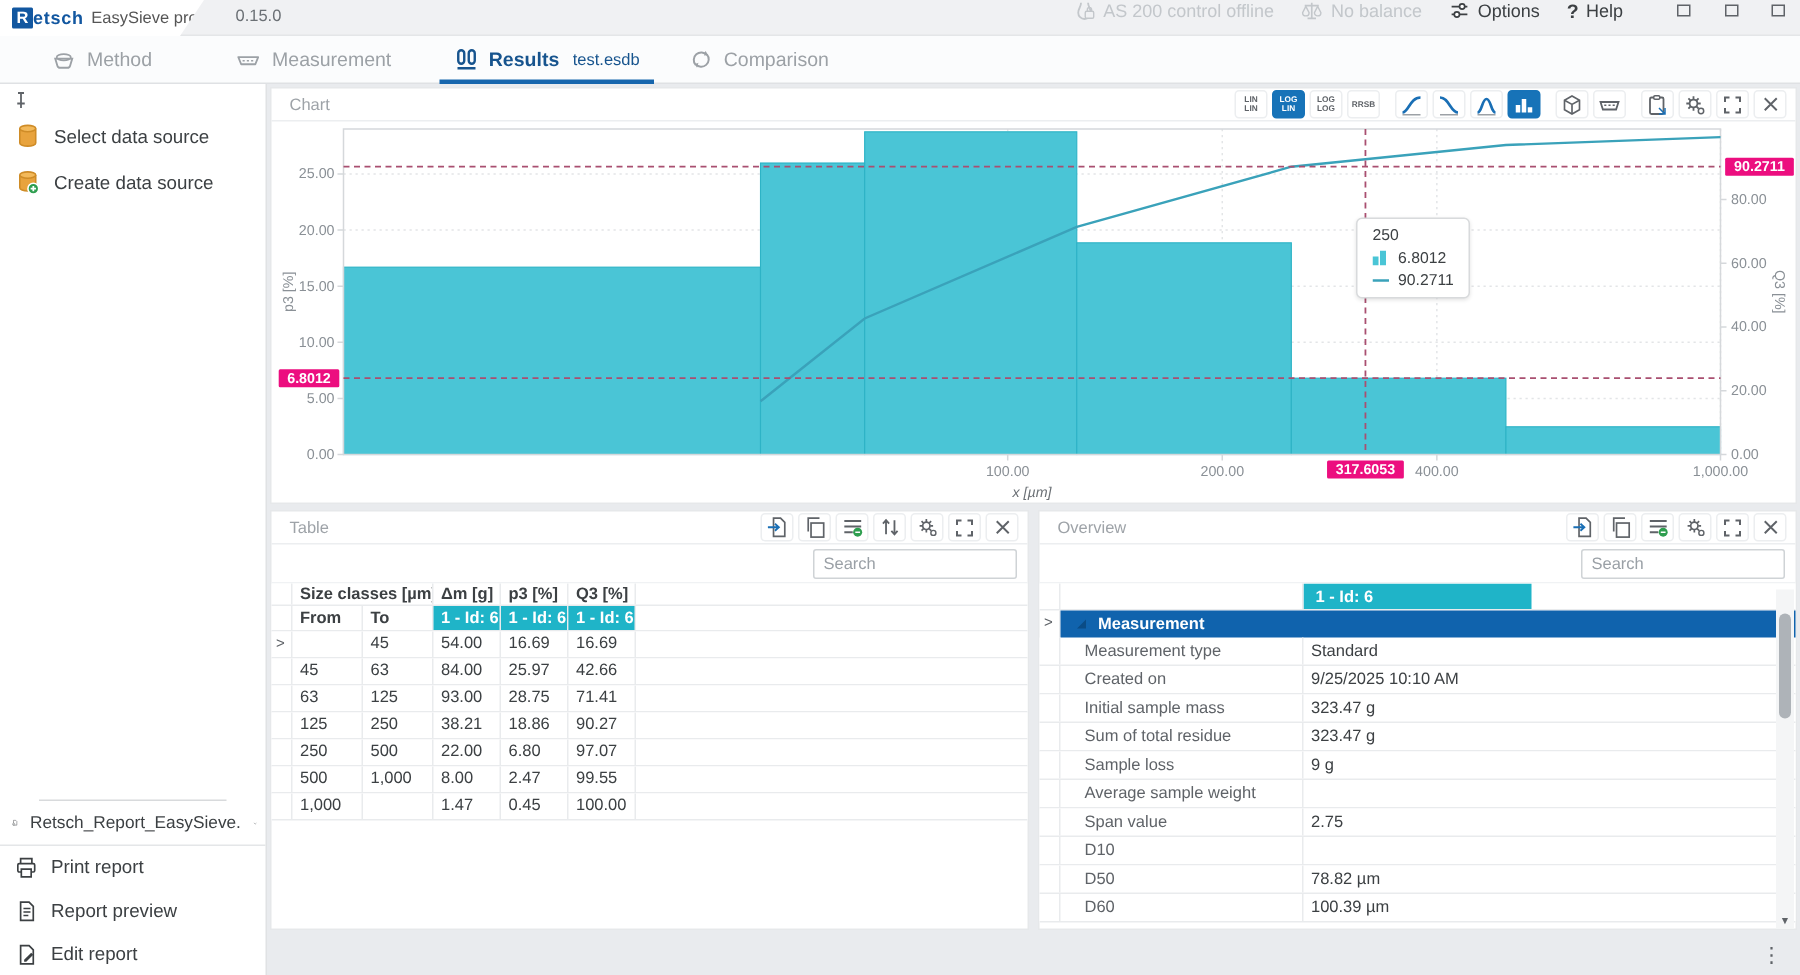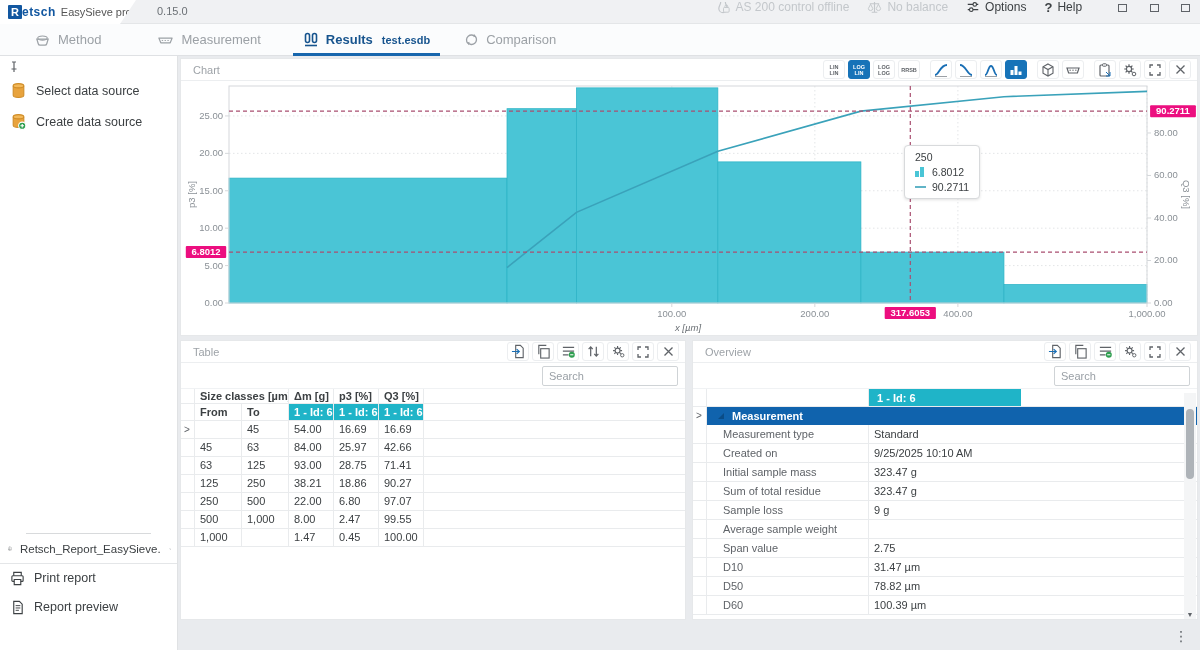--- a/index.html
+++ b/index.html
@@ -13,21 +13,21 @@
   .tb-right{position:absolute;right:10px;top:0;height:14px;display:flex;align-items:center;gap:18px}
   .tb-item{display:flex;align-items:center;gap:5px;font-size:12px;color:#3c4043}
   .tb-item.disabled{color:#c3c7cb}
   .winbtn{width:9px;height:8px;border:1px solid #5f6368;display:inline-block;margin-left:18px}
   .qmark{font-size:13px;color:#3c4043;font-weight:bold}
   
   .tabbar{height:32px;background:#fbfcfd;border-bottom:1px solid #dfe1e4;display:flex;align-items:center}
   .tab{display:flex;align-items:center;gap:7px;font-size:13px;color:#9ca1a6;height:32px;padding:0 10px;position:relative;cursor:default}
   .tab.active{color:#17548e;font-weight:bold}
   .tab.active::after{content:"";position:absolute;left:0;right:0;bottom:0;height:3px;background:#1766ad}
-  .tab .detail{font-size:11px;font-weight:bold;color:#17548e;margin-left:2px}
+  .tab .detail{font-size:11px;font-weight:normal;color:#17548e;margin-left:2px}
   
   .content{display:flex;height:594px}
   .sidebar{width:178px;background:#fff;border-right:1px solid #e0e2e4;position:relative}
   .main{flex:1;padding:2px 2px 0 2px}
   .side-row{display:flex;align-items:center;gap:9px;font-size:12.5px;color:#3c4043;padding:7px 0 7px 10px}
   .report-block{position:absolute;top:477px;left:0;right:0}
   .report-divider{border-top:1px solid #d8dadc;margin:0 26px}
   .report-select{display:flex;align-items:center;gap:8px;font-size:11.5px;padding:7px 6px 7px 8px;border-bottom:1px solid #e4e6e8}
   .report-select .chev{margin-left:auto}
   .report-row{display:flex;gap:9px;font-size:12.5px;padding:7px 0 7px 10px}
@@ -198,20 +198,27 @@
             <path d="M4.5 9h7v5.5h-7z" fill="#fff" stroke="#3c4043" stroke-width="1.2"></path>
           </svg>
         <span>Print report</span>
       </div>
       <div class="report-row">
         <svg class="i" width="15" height="15" viewBox="0 0 16 16">
             <path d="M4 1.5h6l3 3v10H4z" fill="none" stroke="#3c4043" stroke-width="1.2"></path>
             <path d="M6 6h5M6 8.5h5M6 11h3.5" stroke="#3c4043"></path>
           </svg>
         <span>Report preview</span>
+      </div>
+      <div class="report-row">
+        <svg class="i" width="15" height="15" viewBox="0 0 16 16">
+            <path d="M4 1.5h6l3 3v10H4z" fill="none" stroke="#3c4043" stroke-width="1.2"></path>
+            <path d="M6.5 11.5l5-5 1.5 1.5-5 5H6.5z" fill="#3c4043"></path>
+          </svg>
+        <span>Edit report</span>
       </div>
     </div>
   </div>
 
   <div class="main">
 
     <div class="panel" style="height:278px">
       <div class="panel-head">
         <span class="panel-title">Chart</span>
         <div class="toolbar">
@@ -611,21 +618,20 @@
               <div class="o-value"></div>
             </div>
             <div class="orow">
               <div class="o-g"></div>
               <div class="o-label">Span value</div>
               <div class="o-value">2.75</div>
             </div>
             <div class="orow">
               <div class="o-g"></div>
               <div class="o-label">D10</div>
-              <div class="o-value">31.47 µm</div>
             </div>
             <div class="orow">
               <div class="o-g"></div>
               <div class="o-label">D50</div>
               <div class="o-value">78.82 µm</div>
             </div>
             <div class="orow">
               <div class="o-g"></div>
               <div class="o-label">D60</div>
               <div class="o-value">100.39 µm</div>

